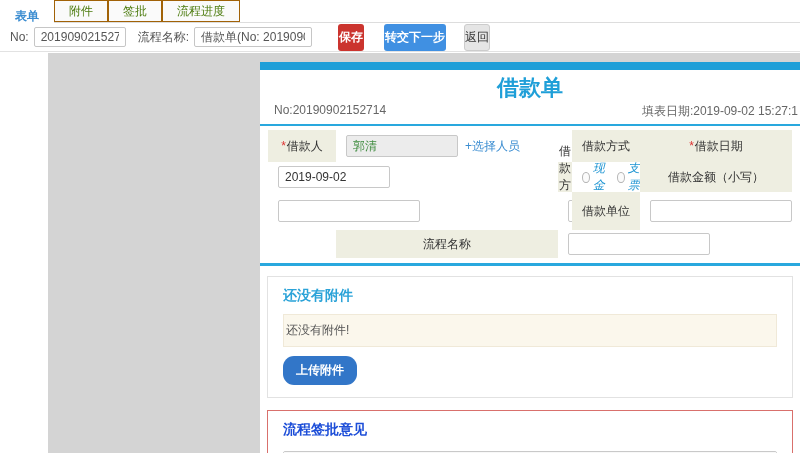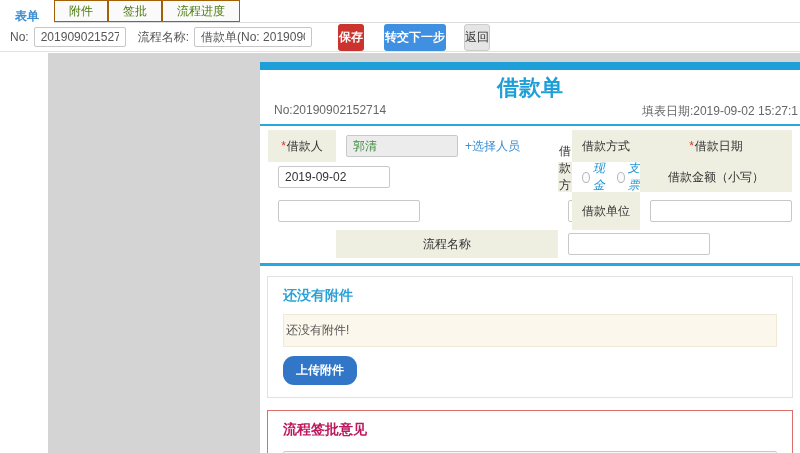--- a/index.html
+++ b/index.html
@@ -49,21 +49,21 @@
   .w128 { width:112px; } .w142 { width:142px; }
   .sel-link { color:#3b8dd1; font-size:12px; margin-left:7px; text-decoration:none; cursor:pointer; }
   .radio-group { display:flex; gap:9px;font-style:italic; }
   .radio { display:flex; align-items:center; gap:3px; color:#2196d3; font-size:12px; cursor:pointer; }
   .radio-circle { width:11px; height:11px; border:1px solid #b5b5b5; border-radius:50%; background:#fbfbfb; display:inline-block; }
   
   .section-box { margin:10px 7px 0; border:1px solid #e2e2e2; padding:10px 15px 12px; background:#fff; }
   .section-box.red-box { border-color:#d9706c; margin-top:12px; height:300px; }
   .section-title { font-size:14px; font-weight:bold; }
   .blue-title { color:#2ba3d8; }
-  .red-title { color:#be185d; }
+  .red-title { color:#1d4ed8; }
   .empty-bar { margin-top:9px; background:#fbf7ec; border:1px solid #f0e9d8; padding:7px 2px; font-size:12px; color:#555; }
   .upload-btn { margin-top:9px; background:#3276c8; color:#fff; border:none; border-radius:11px; font-size:12px;
                 font-weight:bold; padding:6px 13px; cursor:pointer; font-family:inherit; }
   
   .editor { margin-top:12px; border:1px solid #c9c9c9; border-radius:2px; overflow:hidden; background:#fff; }
   .editor-toolbar { background:#f8f8f8; border-bottom:1px solid #d4d4d4; padding:5px 8px; display:flex; align-items:center; gap:8px; }
 </style>
 </head>
 <body>
 

